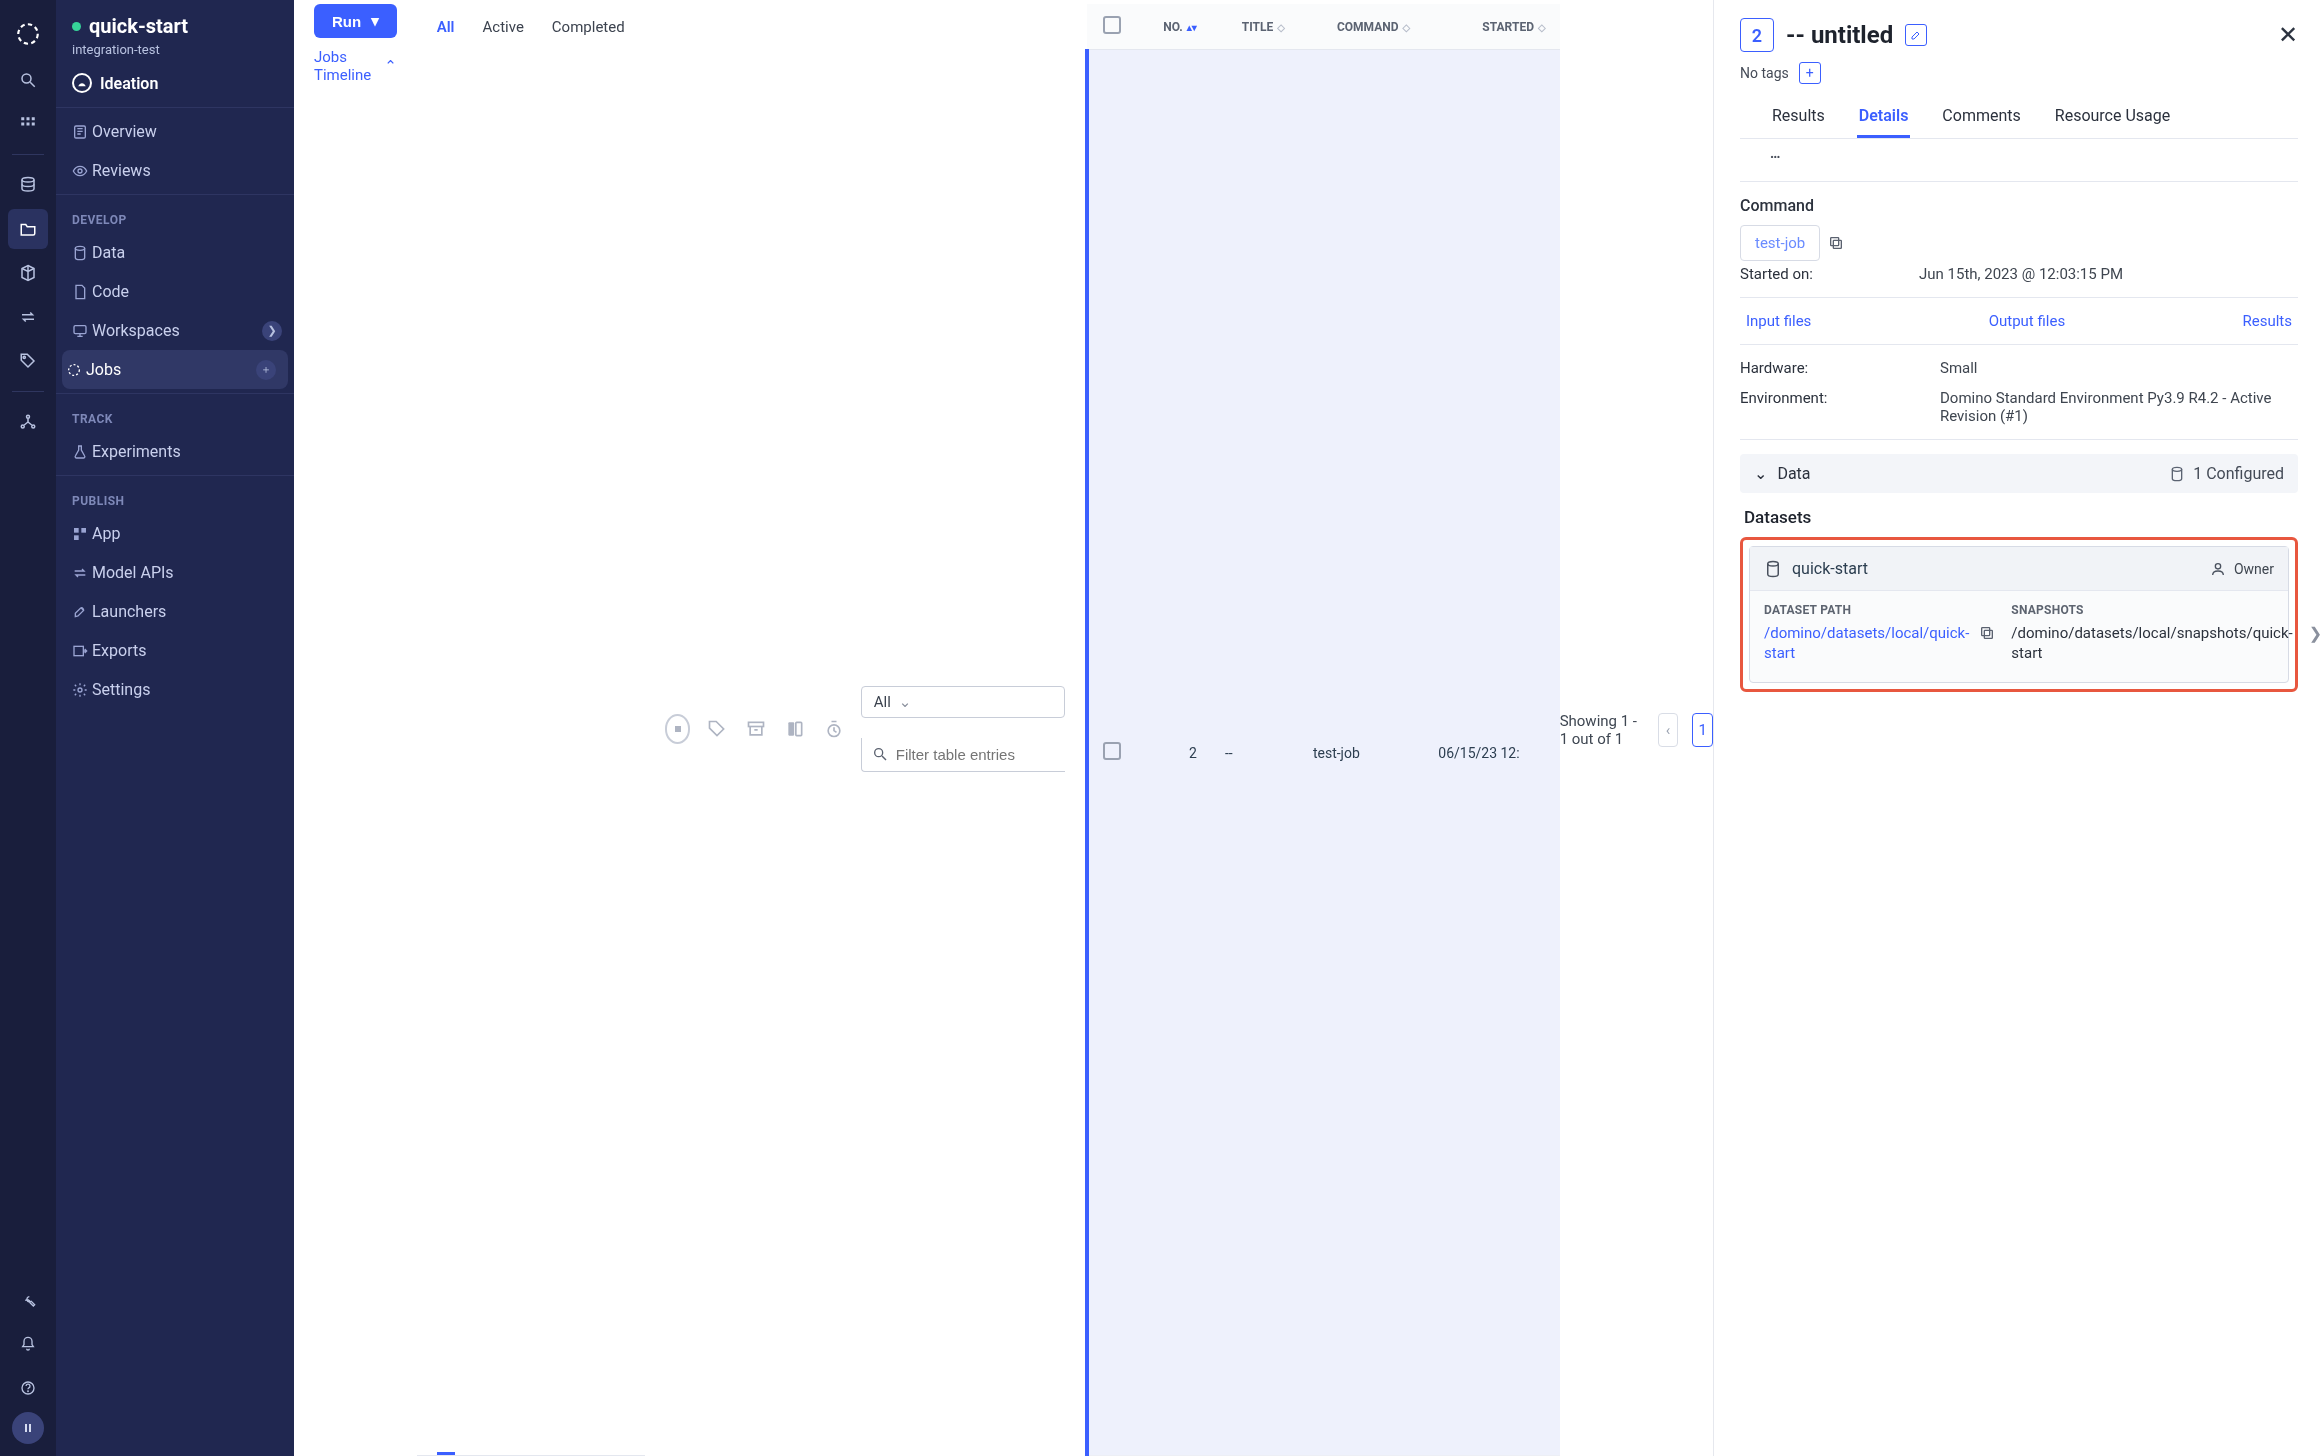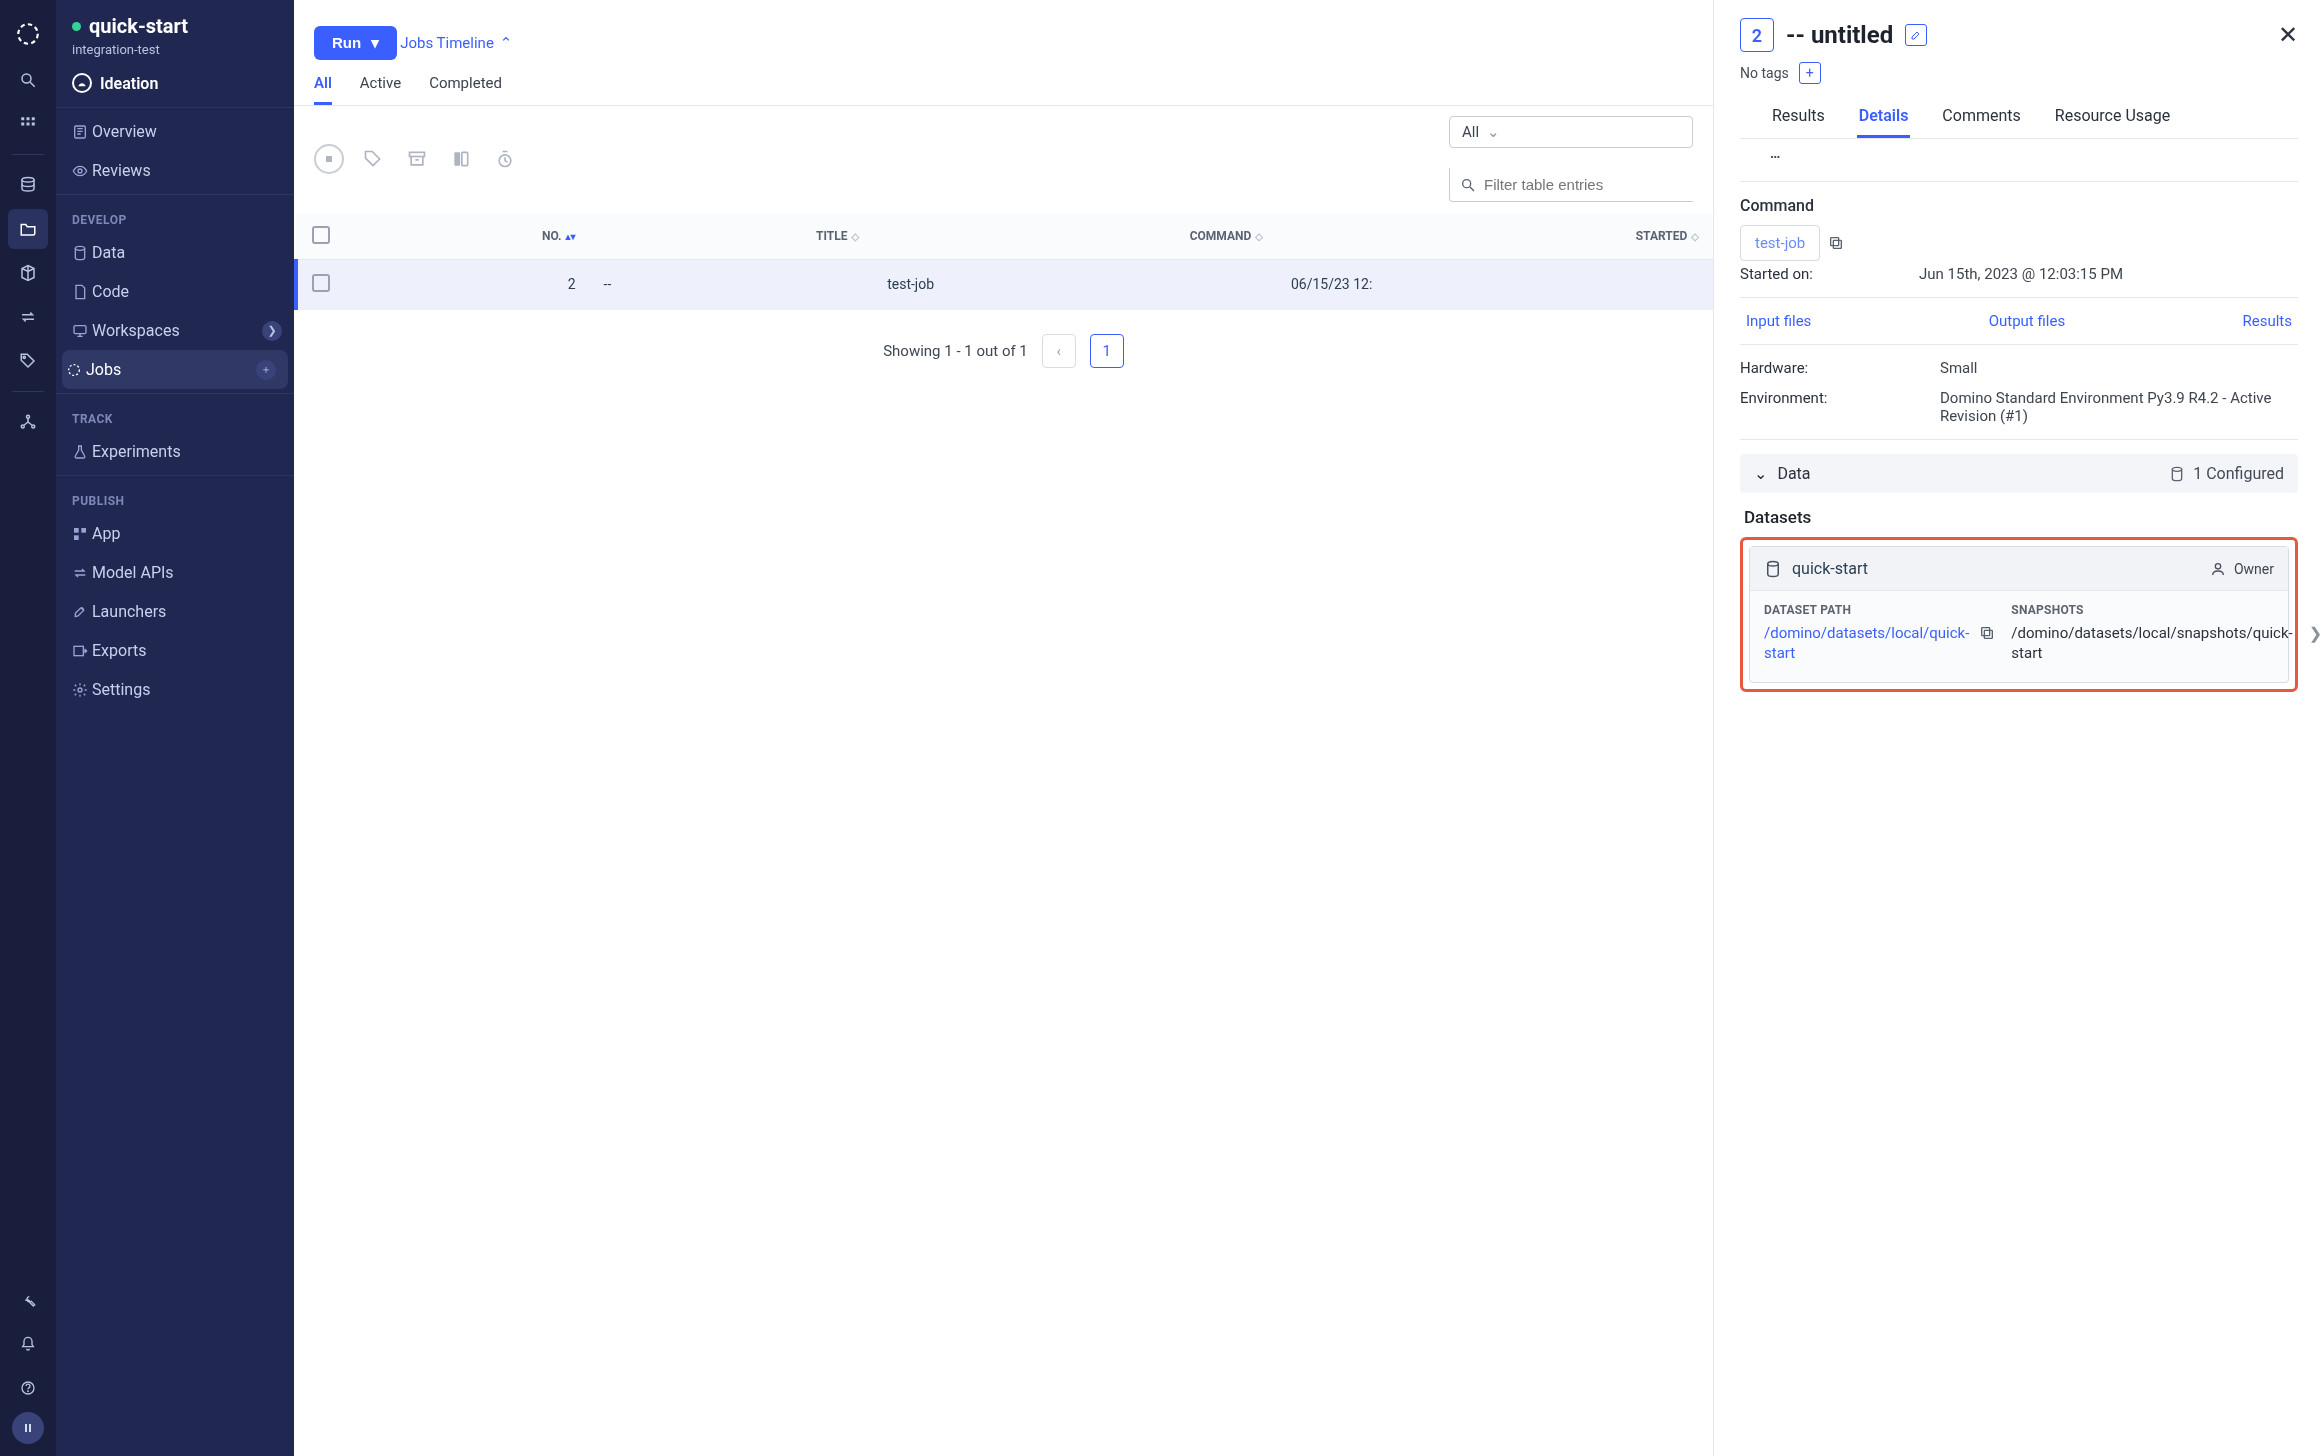--- a/index.html
+++ b/index.html
@@ -51,37 +51,37 @@
     position: relative;
   }
   .side-item.active { background: #303866; color: #fff; border-radius: 8px; margin: 0 6px; padding-left: 4px; }
   .side-item .chev { position:absolute; right:12px; width:20px; height:20px; border-radius:50%; background:#3a4379; display:flex; align-items:center; justify-content:center; color:#b8c2e0; font-size:11px;}
   .side-sep { height:1px; background:#2e3562; margin: 4px 0; }
   .side-icon { width:20px; text-align:center; color:#9aa4d2; font-size:15px; }
   .side-item.active .side-icon { color:#fff; }
 
   
   .main { flex:1; display:flex; min-width:0; }
-  .jobs-pane { flex: 1 1 0; min-width: 0; border-right: 1px solid #e6e8ee; display:flex; flex-direction:column; padding: 24px 0 0 0; }
+  .jobs-pane { flex: 1 1 0; min-width: 0; border-right: 1px solid #e6e8ee; display:flex; padding: 4px 0 0 0; }
   .jobs-top { padding: 0 20px; }
   .run-btn {
     background: #3b5fff; color:#fff; font-weight:600; font-size:15px;
     padding: 8px 18px; border:none; border-radius:6px; display:inline-flex; align-items:center; gap:10px;
   }
   .timeline-link { color:#3b5fff; font-size:15px; margin-top:10px; display:inline-flex; align-items:center; gap:6px; }
   .tabs-row { display:flex; gap:28px; padding: 14px 20px 0; border-bottom:1px solid #e4e7ef; }
   .tab { font-size:15px; color:#3c434f; padding-bottom:10px; border-bottom:3px solid transparent; }
   .tab.active { color:#3b5fff; border-bottom-color:#3b5fff; font-weight:600; }
   .filter-bar { padding: 14px 20px 0; display:flex; justify-content:flex-end; align-items:center; gap:10px; }
   .checkbox { width:18px; height:18px; border:2px solid #9aa2b1; border-radius:3px; display:inline-block;}
   .toolbar-row { padding: 10px 20px 12px; display:flex; align-items:center; gap:14px; }
   .tbtn { width:30px; height:30px; border:2px solid #c8cdd8; border-radius:50%; display:flex; align-items:center; justify-content:center; color:#aeb4c2; }
   .tbtn.noborder { border:none; font-size:20px; }
   .dropdown { border:1px solid #c8cdd8; border-radius:4px; padding:6px 12px; display:flex; align-items:center; gap:8px; font-size:15px; color:#3c434f; }
-  .search-box { border:1px solid #c8cdd8; border-top:none; border-right:none; border-radius:0 0 0 4px; padding:8px 10px; display:flex; align-items:flex-end; gap:8px; color:#7e8699; flex:1; min-width:0;margin-top:20px;}
+  .search-box { border:1px solid #c8cdd8; border-top:none; border-right:none; border-radius:0 0 0 4px; padding:8px 10px; display:flex; align-items:flex-start; gap:8px; color:#7e8699; flex:1; min-width:0;margin-top:20px;}
   .toolbar-right { margin-left:auto; display:flex; flex-direction:column; gap:0; align-items:stretch; min-width:180px;}
   .search-box input { border:none; outline:none; font-size:15px; width:100%; color:#3c434f; background:transparent; }
 
   table.jobs { width:100%; border-collapse:collapse; font-size:14px; }
   table.jobs th { text-align:right; font-size:12px; font-weight:700; color:#5b6372; padding:12px 14px; border-bottom:1px solid #e4e7ef; background:#fafbfc; }
   table.jobs th .sort { color:#b7bdca; margin-left:4px; font-size:10px; }
   table.jobs td { padding:14px 14px; border-bottom:1px solid #edeff5; }
   tr.job-row { background:#eef1fc; }
   tr.job-row td:first-child { border-left:4px solid #3b5fff; }
   .pager { display:flex; justify-content:center; align-items:center; gap:14px; padding:24px 0; color:#3f4752; font-size:15px;}

